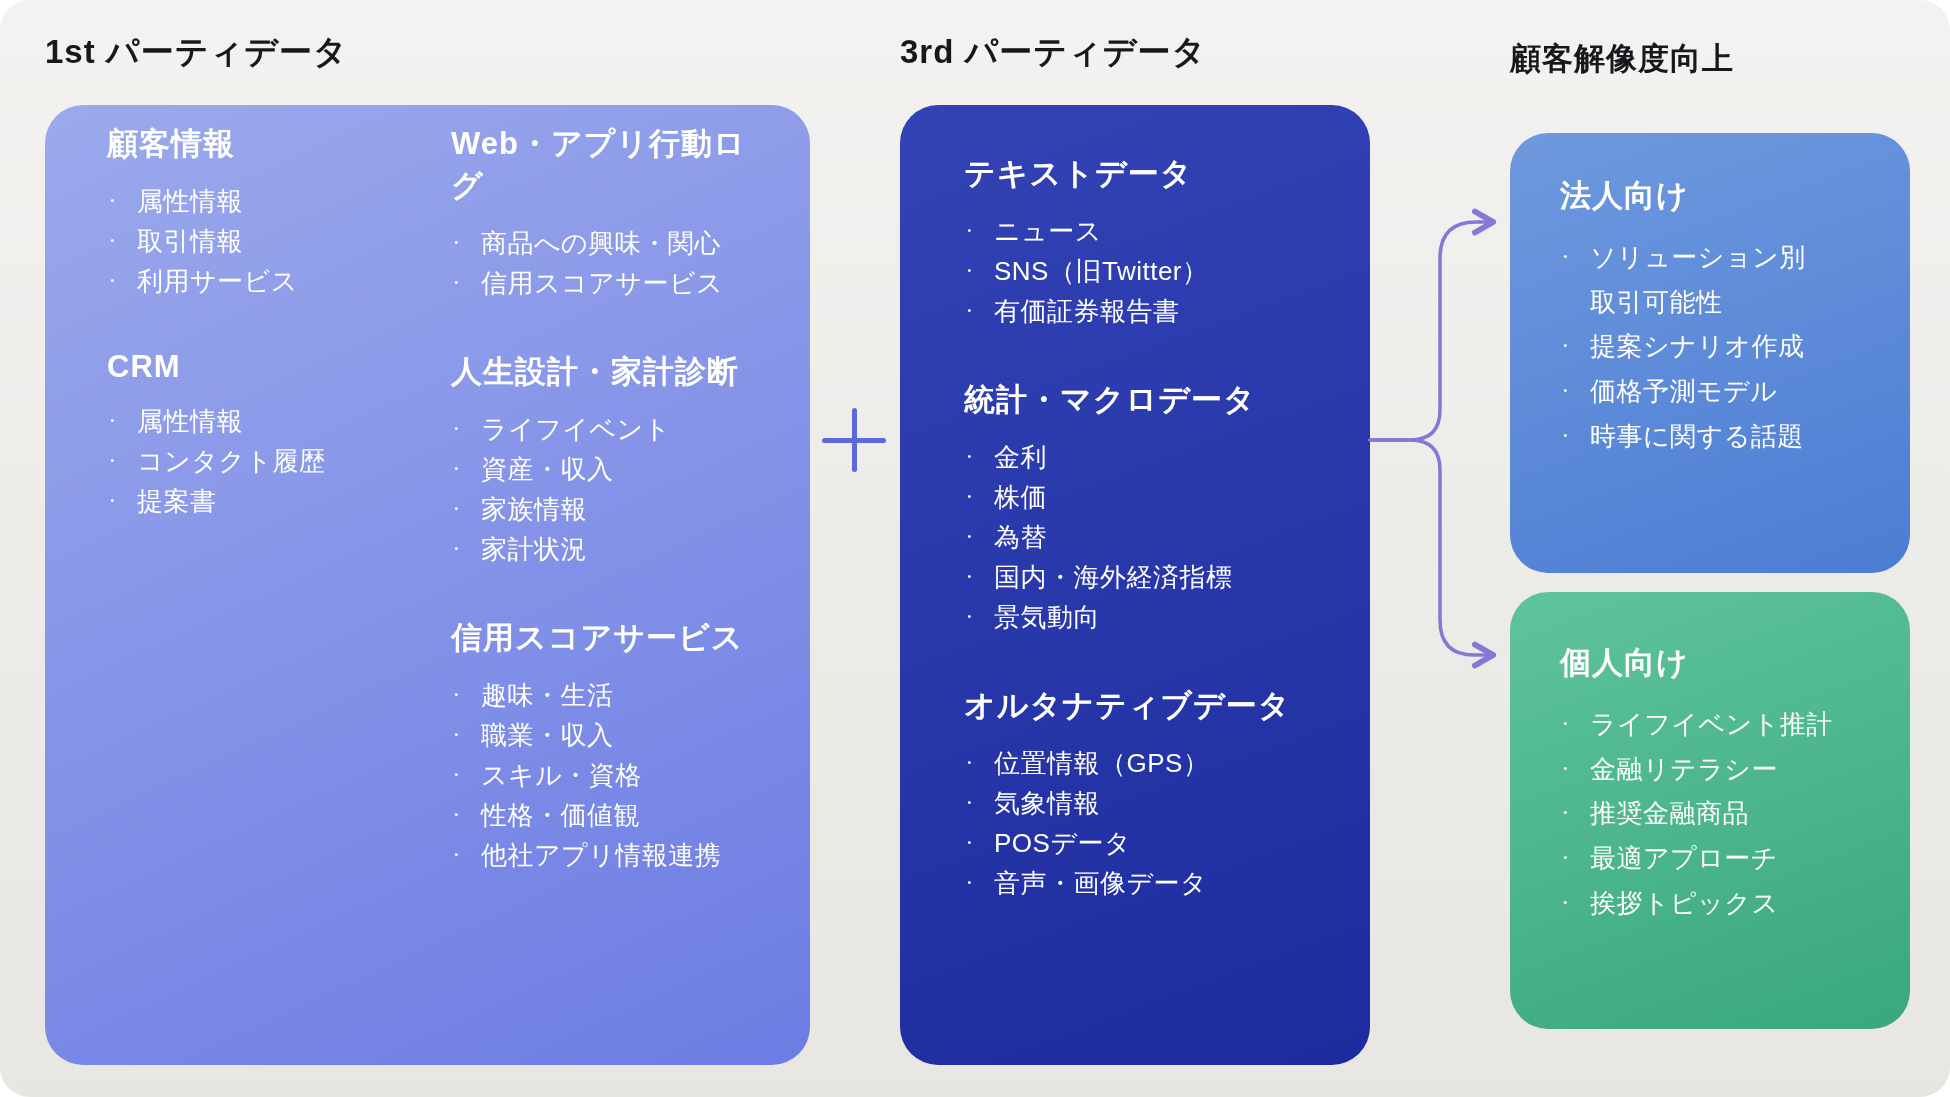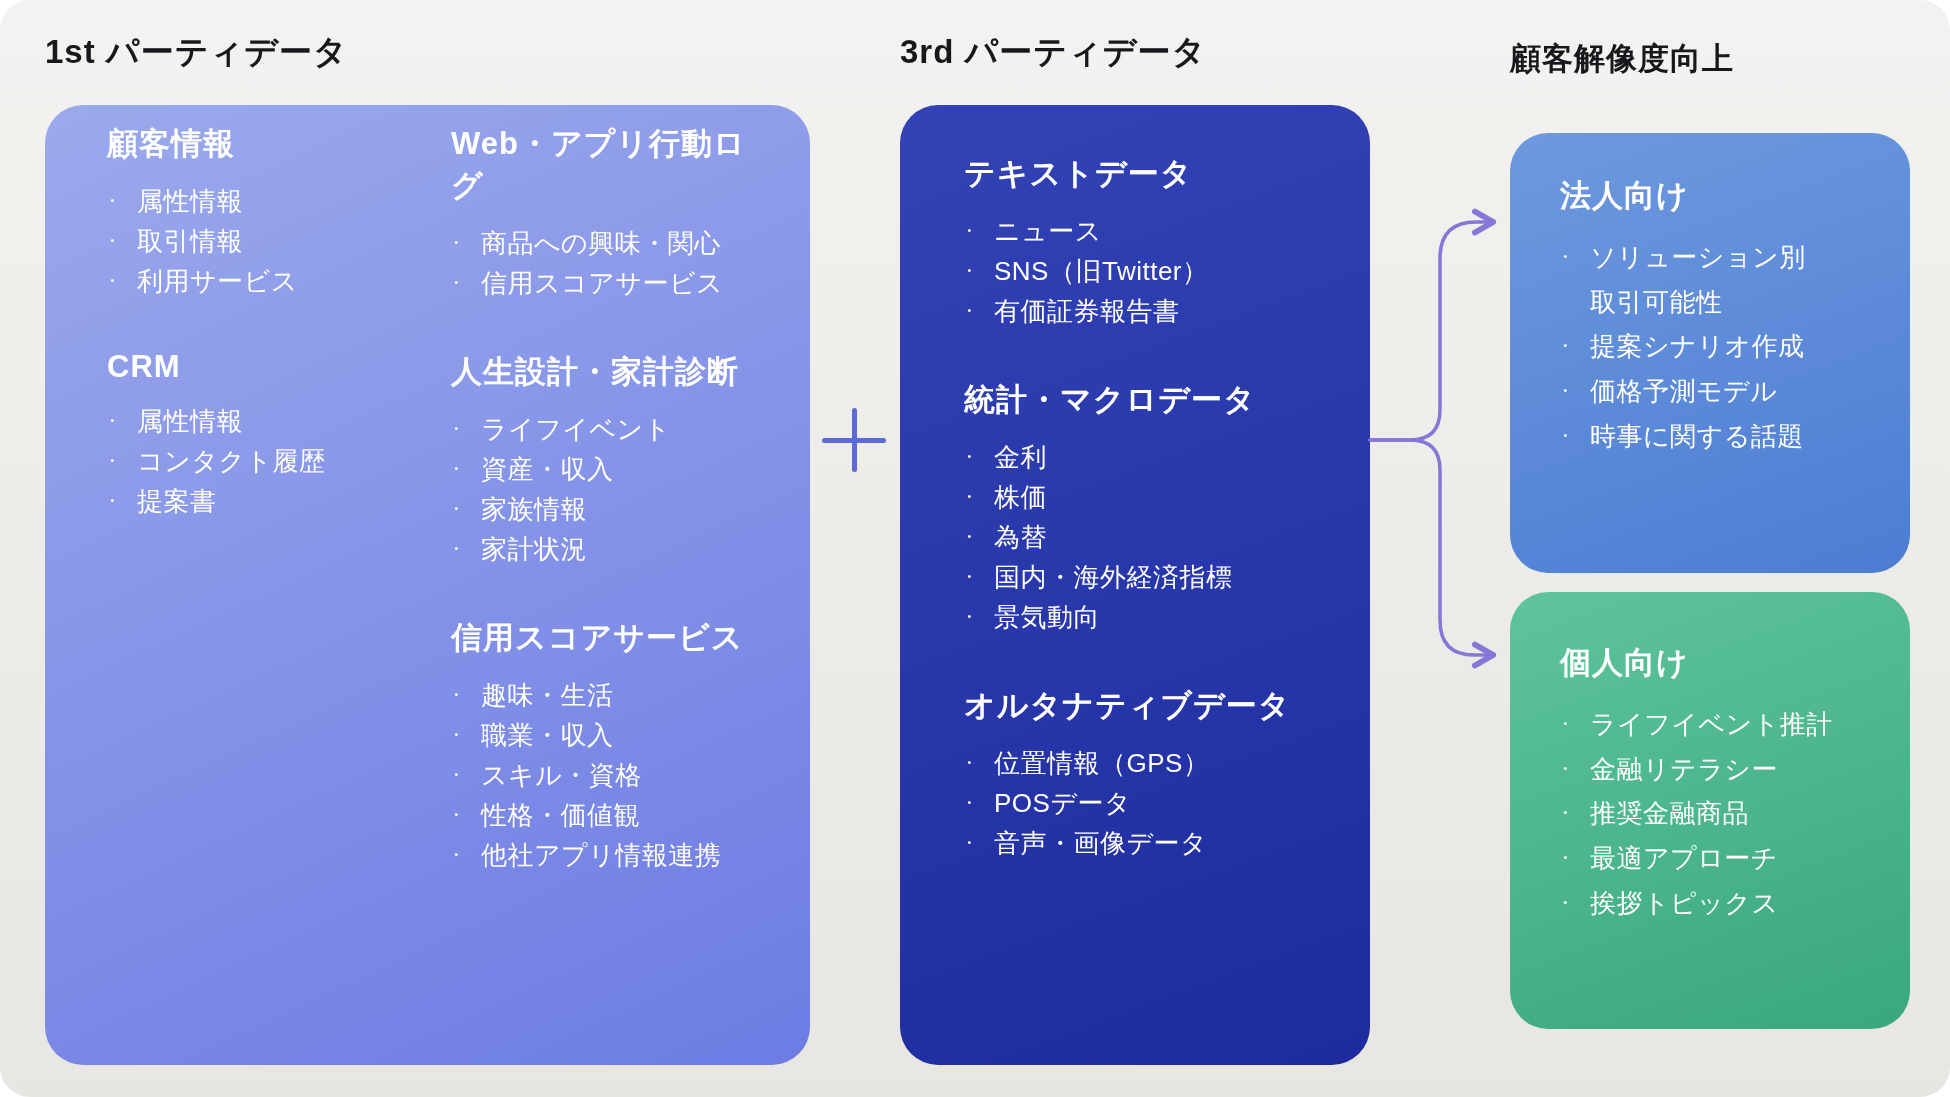--- a/index.html
+++ b/index.html
@@ -160,20 +160,21 @@
         <li>株価</li>
         <li>為替</li>
         <li>国内・海外経済指標</li>
         <li>景気動向</li>
       </ul>
     </section>
     <section class="sec">
       <h2>オルタナティブデータ</h2>
       <ul>
         <li>位置情報（GPS）</li>
+        <li>気象情報</li>
         <li>POSデータ</li>
         <li>音声・画像データ</li>
       </ul>
     </section>
   </div>
 
   <svg class="arrows" width="150" height="520" viewBox="0 0 150 520">
     <defs>
       <marker id="ah" viewBox="0 0 12 12" refX="7" refY="6" markerWidth="9" markerHeight="9" orient="auto">
         <path class="head" d="M2,2 L9,6 L2,10"></path>

